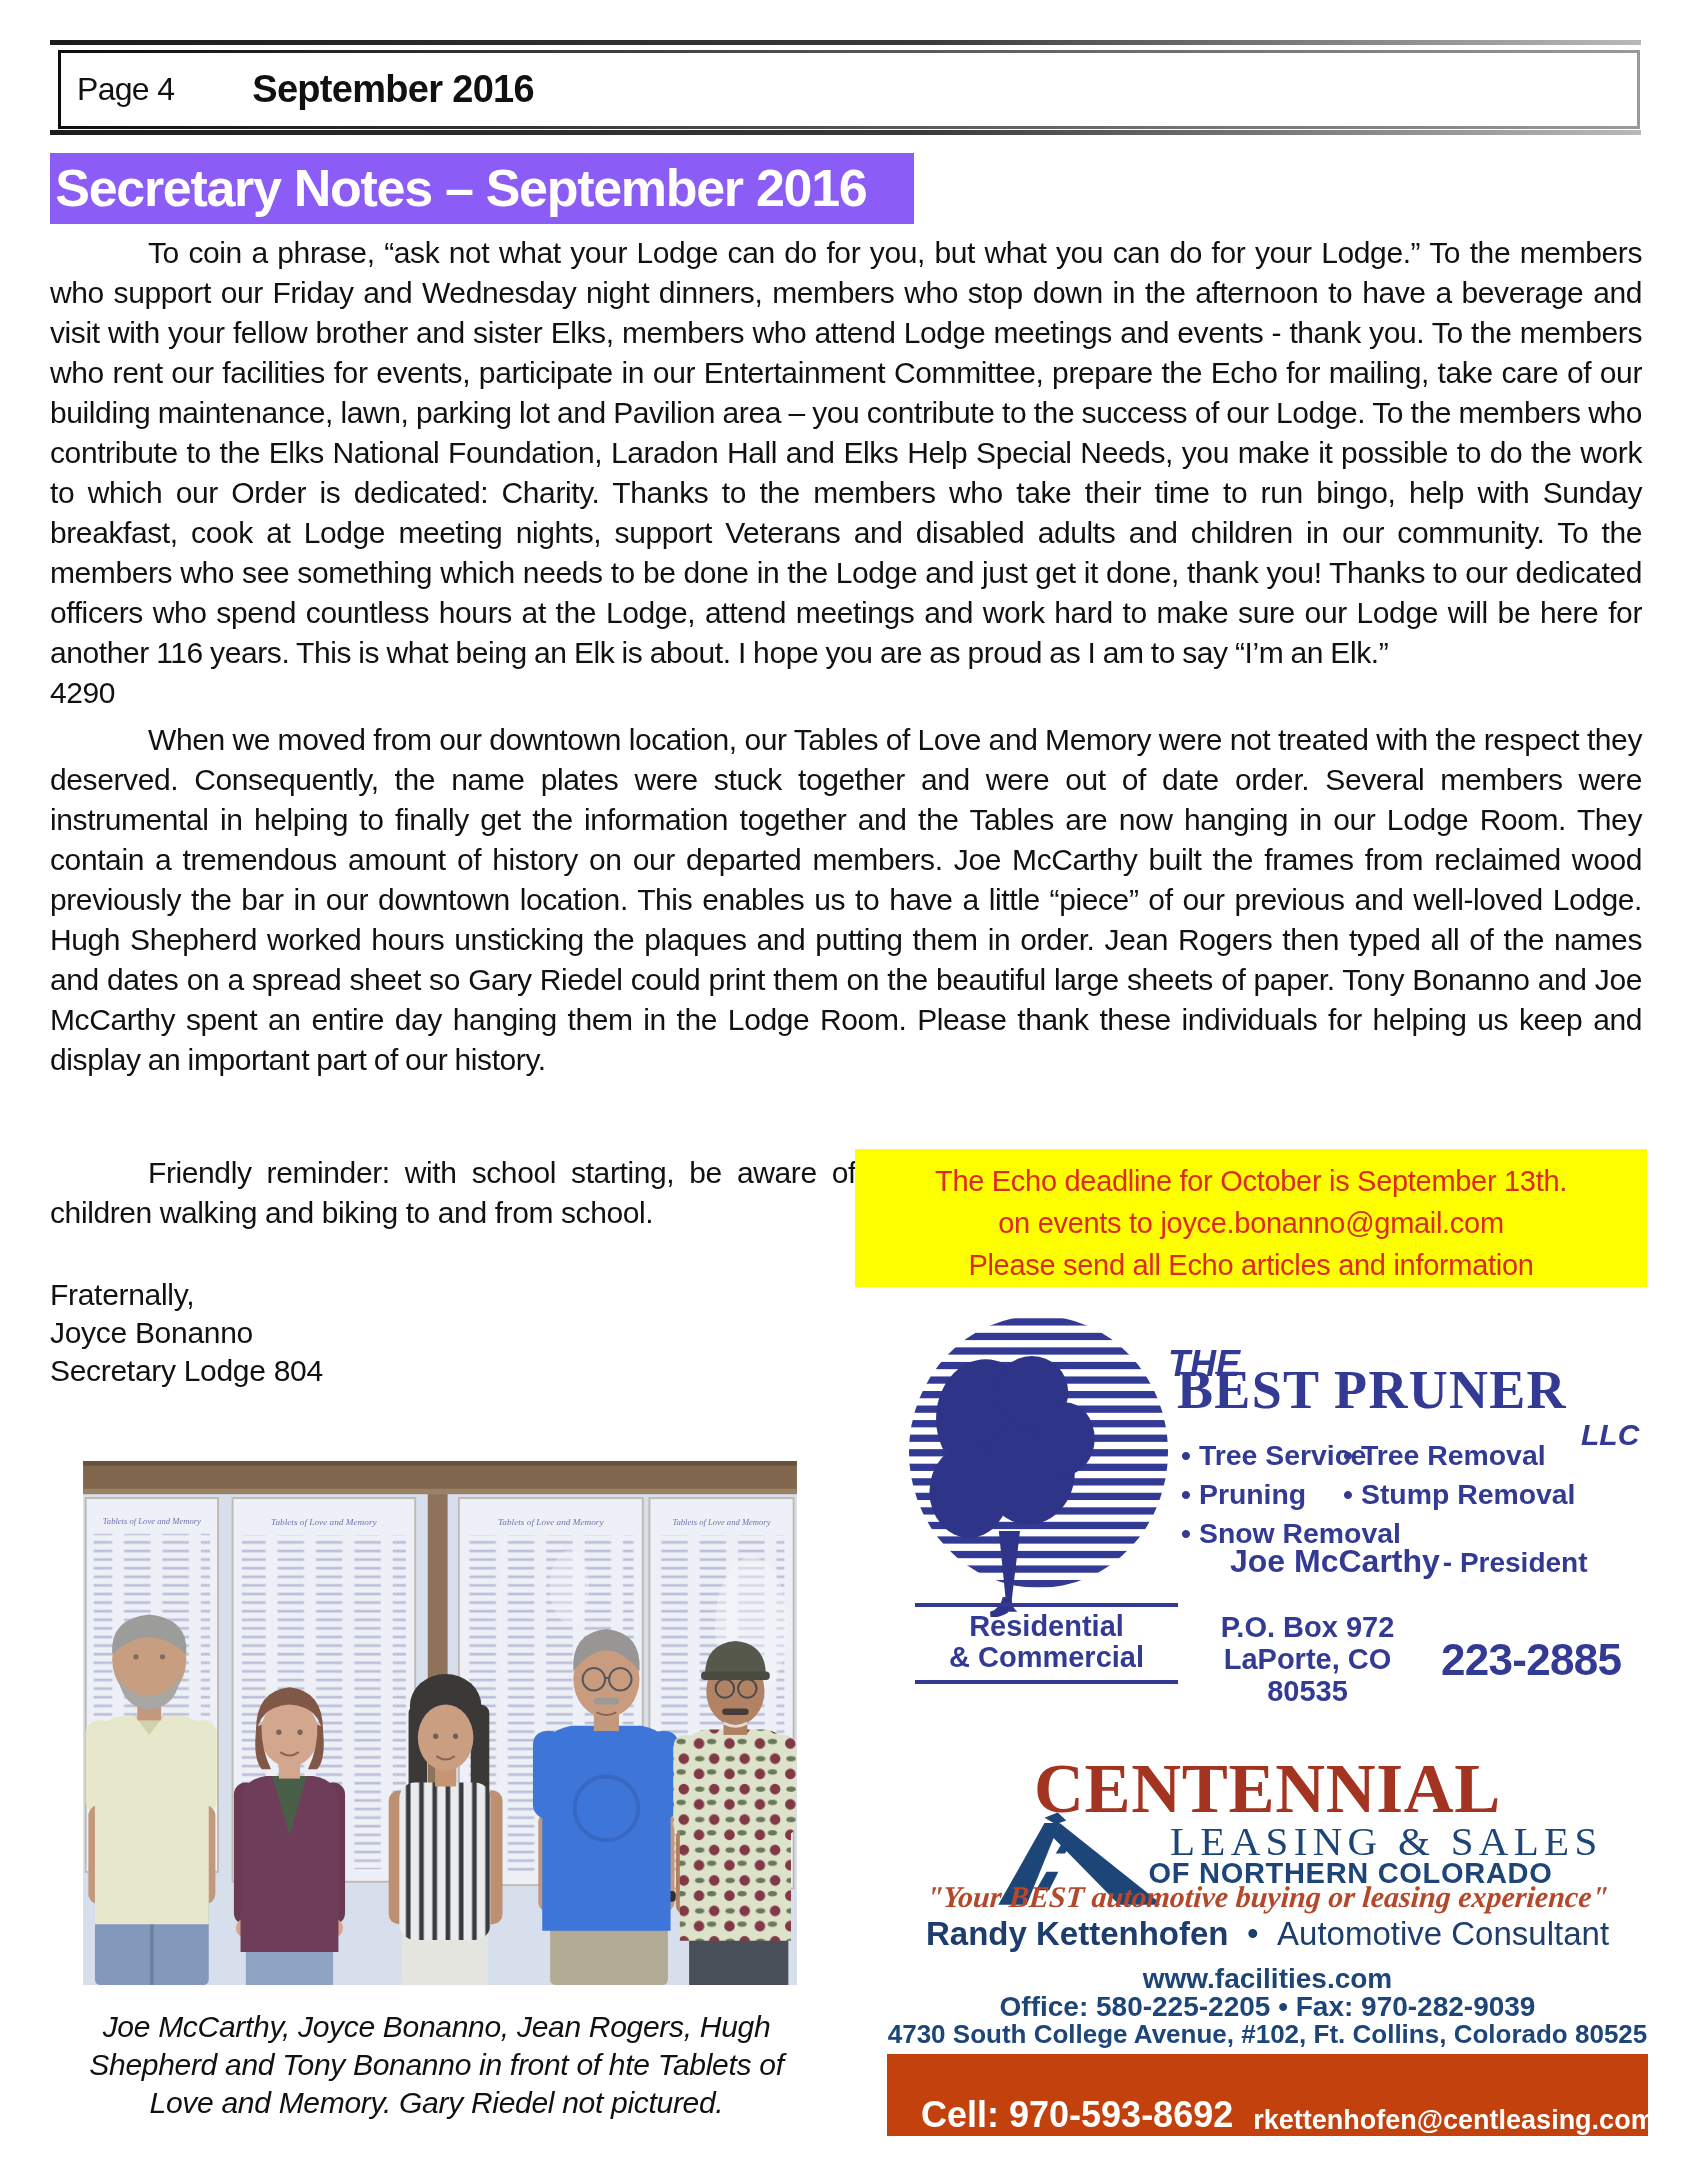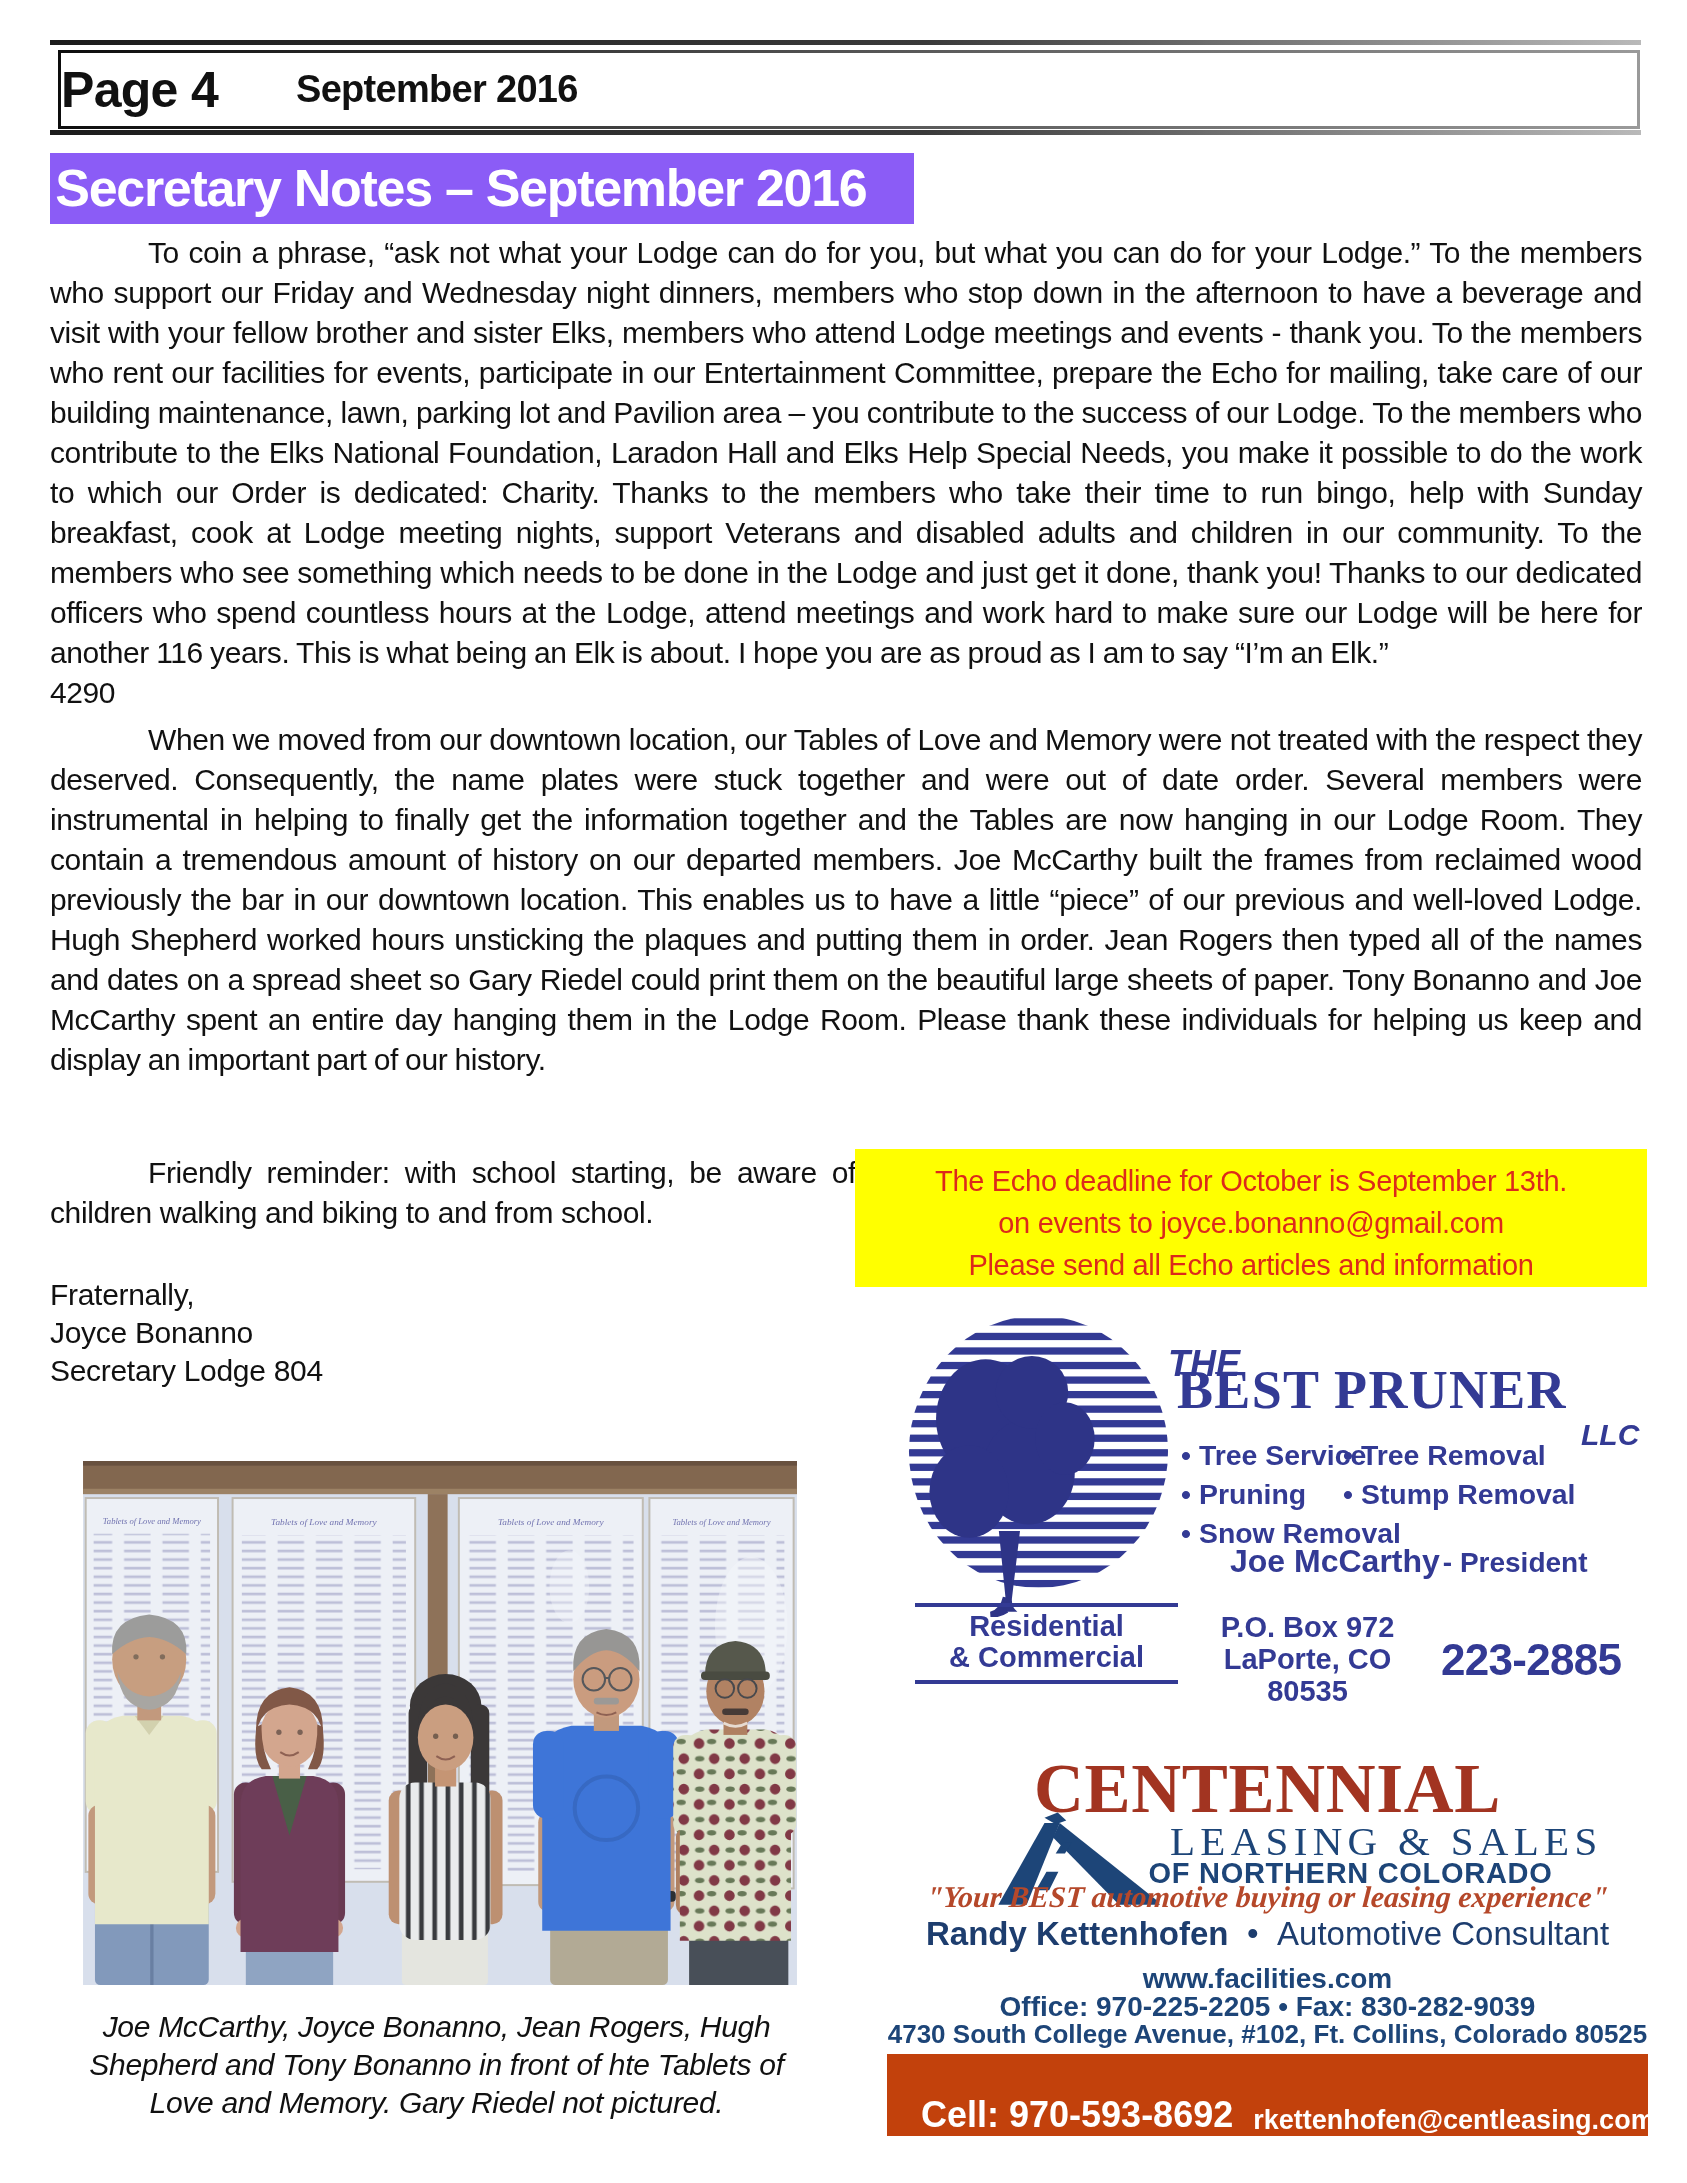--- a/index.html
+++ b/index.html
@@ -6,21 +6,21 @@
   .page{position:relative;width:1687px;height:2183px;background:#ffffff;overflow:hidden;
         font-family:"Liberation Sans",sans-serif;color:#111;}
 
   
   .rule{position:absolute;height:4.6px;background:linear-gradient(90deg,#1c1c1c 0%,#3a3a3a 55%,#b9b9b9 100%);}
   .rule-top{left:50px;top:40px;width:1591px;}
   .rule-under{left:50px;top:130px;width:1591px;}
   .hdr-box{position:absolute;left:58px;top:50px;width:1576px;height:73px;
            border:3.3px solid;border-image:linear-gradient(95deg,#0d0d0d,#9a9a9a) 1;
            display:flex;align-items:center;background:#fff;}
-  .hdr-page{font-size:50px;font-weight:bold;margin-left:0;letter-spacing:-0.7px;}
+  .hdr-page{font-size:32px;font-weight:normal;margin-left:16px;letter-spacing:-0.7px;}
   .hdr-date{font-size:38px;font-weight:bold;margin-left:78px;letter-spacing:-0.7px;}
 
   .title-bar{position:absolute;left:50px;top:153px;width:864px;height:71px;background:#8b5cf6;
              color:#ffffff;font-size:52px;font-weight:bold;letter-spacing:-1.3px;line-height:70px;
              padding-left:5.3px;box-sizing:border-box;white-space:nowrap;}
 
   
   .body-copy{position:absolute;left:50px;top:233px;width:1592px;}
   .para{margin:0;font-size:30px;line-height:40px;text-align:justify;letter-spacing:-0.4px;word-spacing:-0.7px;}
   .indent{text-indent:98px;}
@@ -345,21 +345,21 @@
         <polygon points="75,10 95,2 108,14 92,20"></polygon>
       </g>
     </svg>
     <div class="ct-leasing">LEASING &amp; SALES</div>
     <div class="ct-region">OF NORTHERN COLORADO</div>
     <div class="ct-tagline">"Your BEST automotive buying or leasing experience"</div>
     <div class="ct-consult">
       <b>Randy Kettenhofen</b><span class="dot">•</span><span>Automotive Consultant</span>
     </div>
     <div class="ct-lines ct-web">www.facilities.com</div>
-    <div class="ct-lines ct-office">Office: 970-225-2205 • Fax: 830-282-9039</div>
+    <div class="ct-lines ct-office">Office: 580-225-2205 • Fax: 970-282-9039</div>
     <div class="ct-lines ct-addr">4730 South College Avenue, #102, Ft. Collins, Colorado 80525</div>
     <div class="ct-bar">
       <span class="ct-cell">Cell: 970-593-8692</span>
       <span class="ct-email">rkettenhofen@centleasing.com</span>
     </div>
   </div>
 
 </div>
 
 

